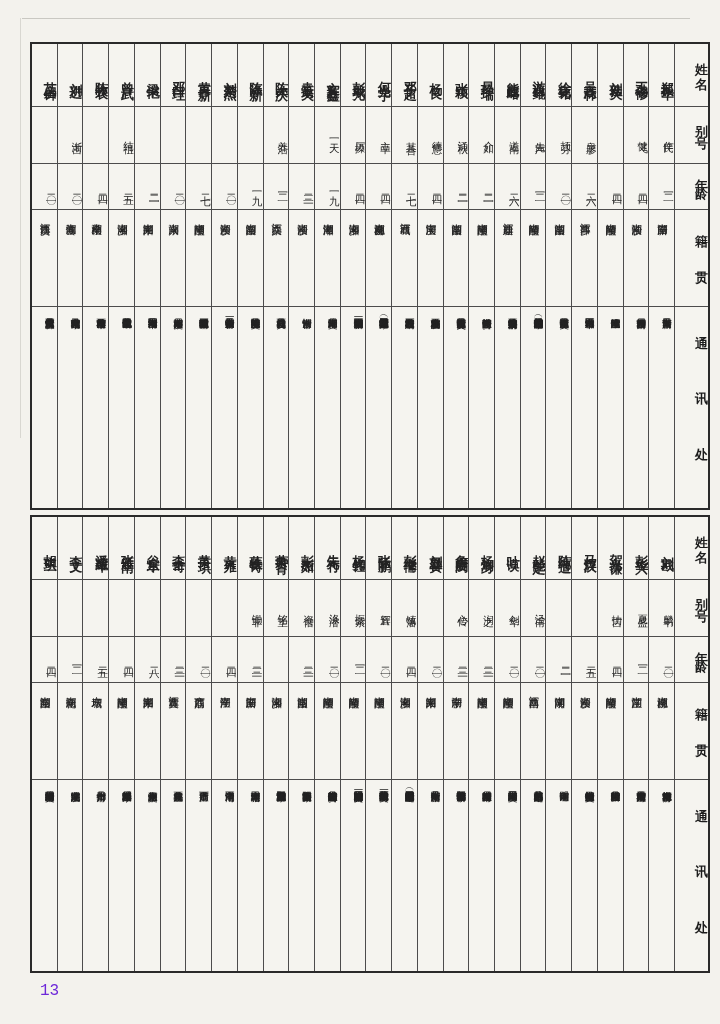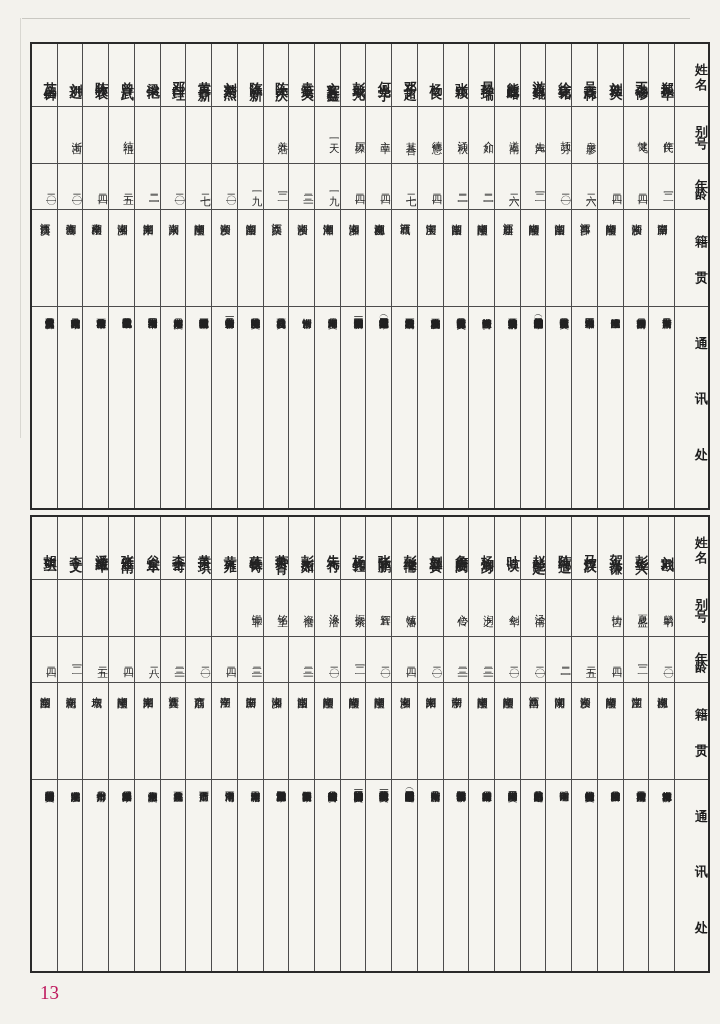--- a/index.html
+++ b/index.html
@@ -75,22 +75,22 @@
     line-height:1.0;
   }
   .h-name{letter-spacing:14px;padding-top:9px;}
   .h-alias{letter-spacing:12px;padding-top:8px;}
   .h-age{letter-spacing:7px;padding-top:5px;}
   .h-origin{letter-spacing:36px;padding-top:15px;}
   .h-contact{letter-spacing:56px;padding-top:18px;}
 
   .page-number{
     position:absolute;left:40px;top:982px;
-    font-family:Liberation Serif, serif;
-    font-size:19px;color:#be185d;
+    font-family:Liberation Mono, monospace;
+    font-size:16px;color:#6d28d9;
   }
 </style>
 </head>
 <body>
 
 <div class="scan-topline"></div>
 <div class="scan-leftline"></div>
 
 <section class="rtable t-top">
   <div class="col header-col">

